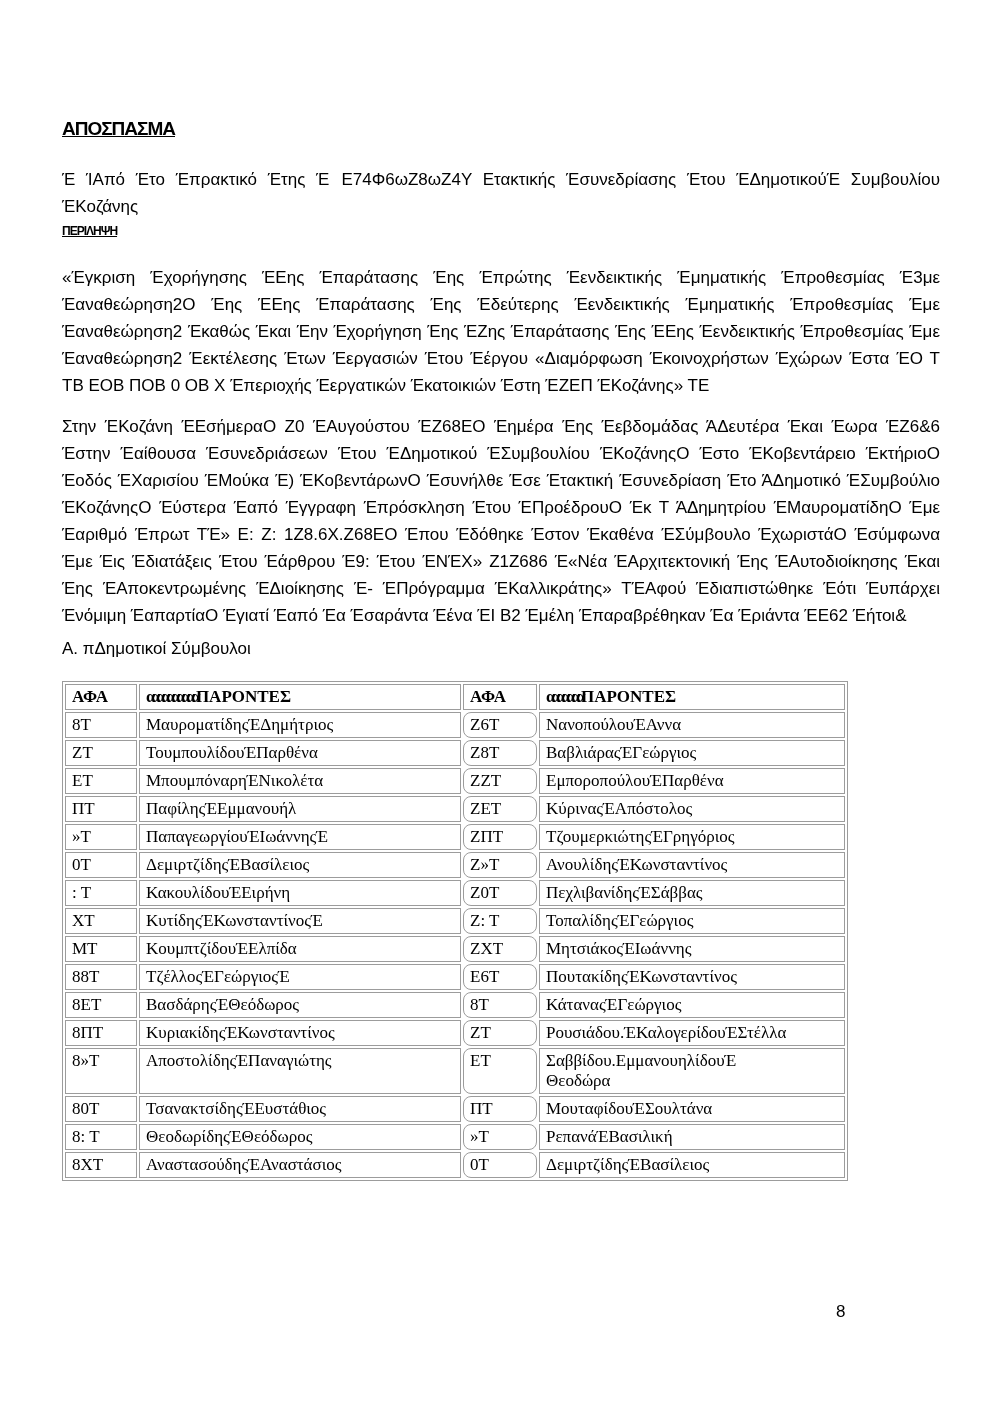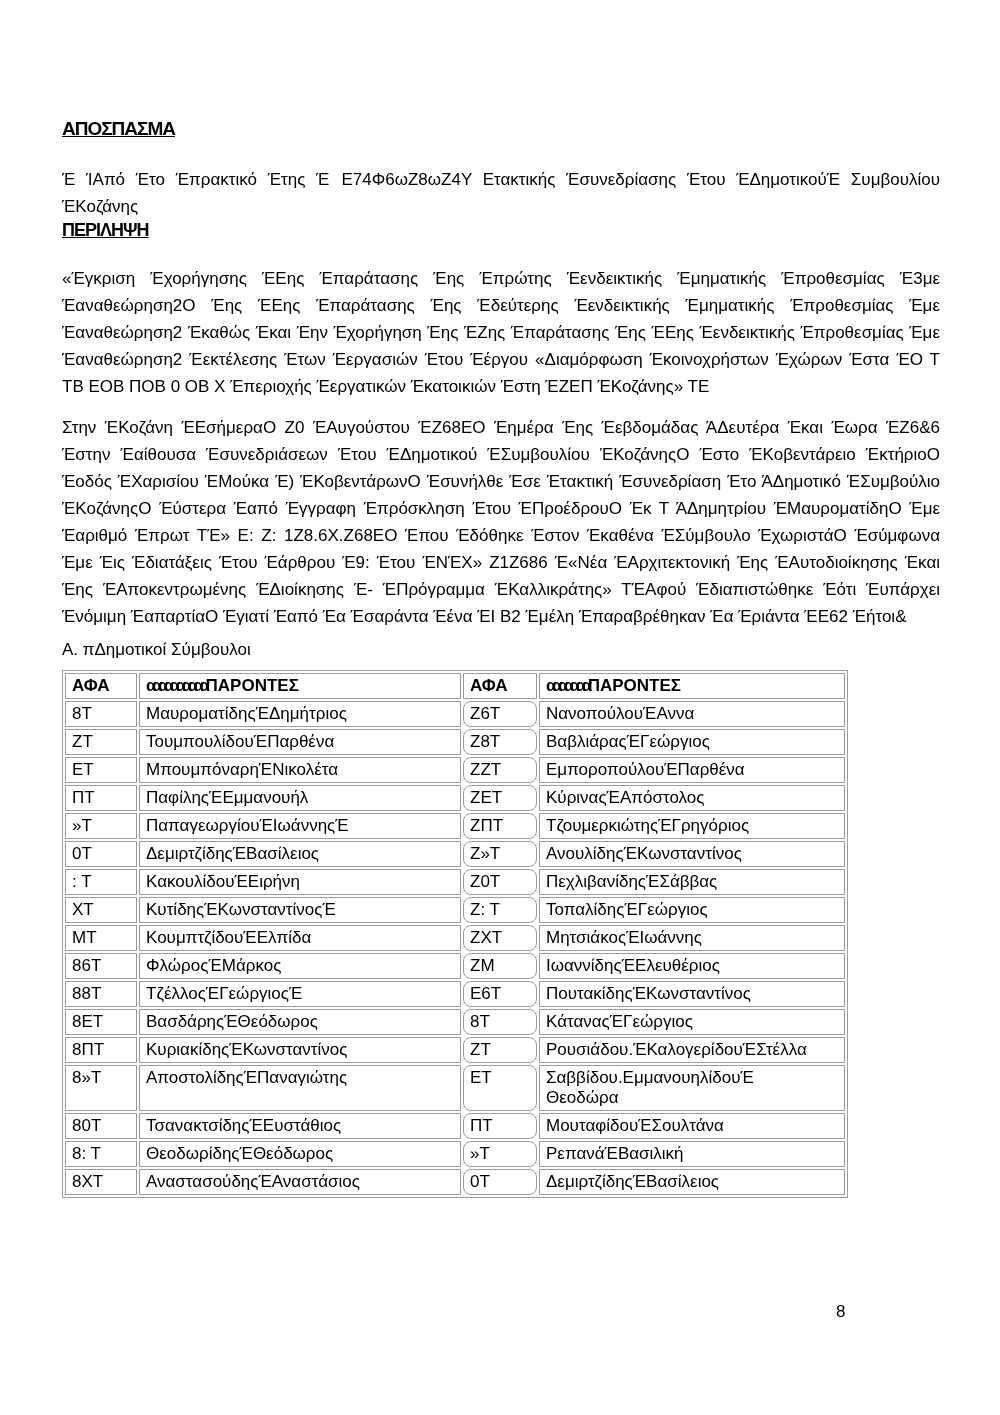--- a/index.html
+++ b/index.html
@@ -11,30 +11,31 @@
   }
   .doc{padding:118px 60px 0 62px;}
   .centered{text-align:left;padding-right:70px;}
   .title{
     font-size:19px;font-weight:bold;text-decoration:underline;
     letter-spacing:-1px;margin:0;
   }
   .intro{margin:26px 0 0 0;line-height:27px;text-align:justify;}
   .decision{margin:18px 0 0 0;line-height:27px;}
   .summary-heading{
-    font-size:18px;font-weight:bold;text-decoration:underline;
+    font-size:12px;font-weight:bold;text-decoration:underline;
     margin:12px 0 0 0;letter-spacing:-1px;
   }
   .para{margin:24px 0 0 0;line-height:27px;text-align:justify;}
   .body-para{margin:14px 0 0 0;line-height:27px;text-align:justify;}
   .section-heading{margin:8px 0 0 0;line-height:24px;}
   table.attendance{
-    margin-top:8px;border-collapse:separate;border-spacing:2px;
+    margin-top:20px;border-collapse:separate;border-spacing:2px;
     border:1px solid #9c9c9c;width:786px;table-layout:fixed;
     background:#ffffff;
+    font-family:Liberation Serif, serif;
   }
   table.attendance th,table.attendance td{
     border:1px solid #9c9c9c;background:#ffffff;
     padding:2px 6px;line-height:20px;vertical-align:top;
     font-size:17px;font-weight:normal;text-align:left;
     overflow:hidden;white-space:pre-line;
   }
   table.attendance th{font-weight:bold;white-space:nowrap;}
   col.c-num1{width:72px;}
   col.c-name1{width:322px;}
@@ -141,26 +142,20 @@
           <td class="name">ΤοπαλίδηςΈΓεώργιος</td>
         </tr>
 
         <tr>
           <td class="num-r">ΜΤ</td>
           <td class="name">ΚουμπτζίδουΈΕλπίδα</td>
           <td class="num-l">ΖΧΤ</td>
           <td class="name">ΜητσιάκοςΈΙωάννης</td>
         </tr>
 
-        <tr>
-          <td class="num-r">86Τ</td>
-          <td class="name">ΦλώροςΈΜάρκος</td>
-          <td class="num-l">ΖΜ</td>
-          <td class="name">ΙωαννίδηςΈΕλευθέριος</td>
-        </tr>
 
         <tr>
           <td class="num-r">88Τ</td>
           <td class="name">ΤζέλλοςΈΓεώργιοςΈ</td>
           <td class="num-l">Ε6Τ</td>
           <td class="name">ΠουτακίδηςΈΚωνσταντίνος</td>
         </tr>
 
 
         <tr>

